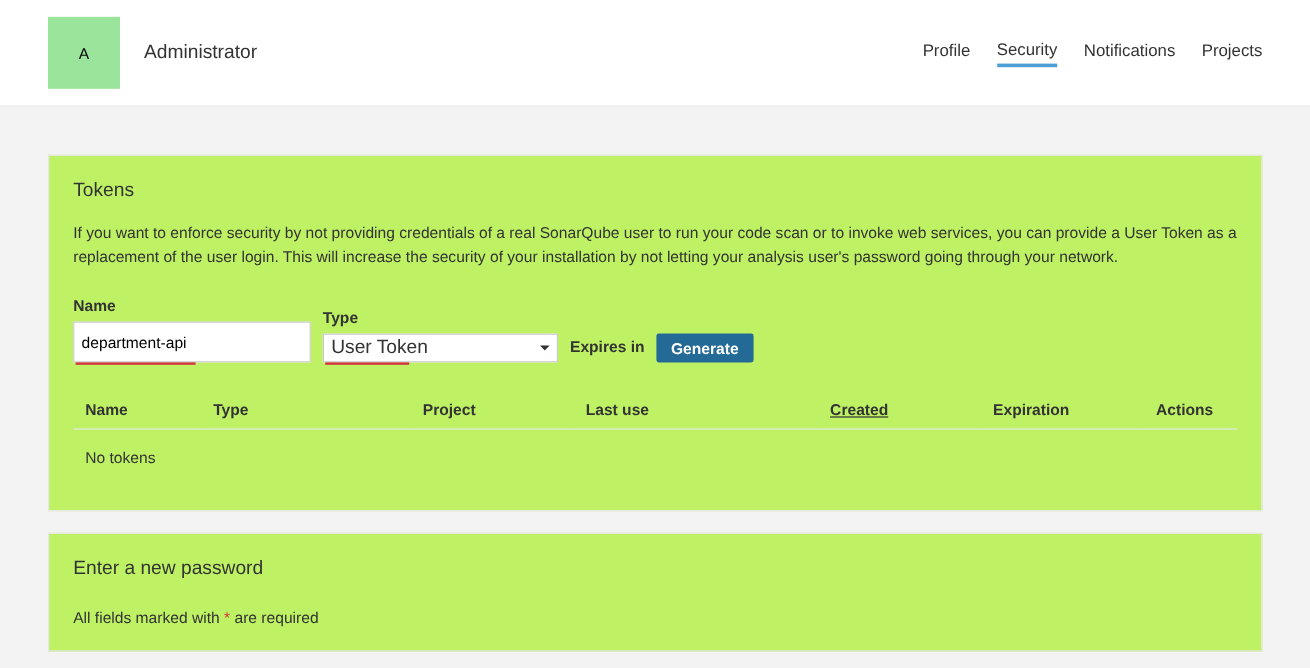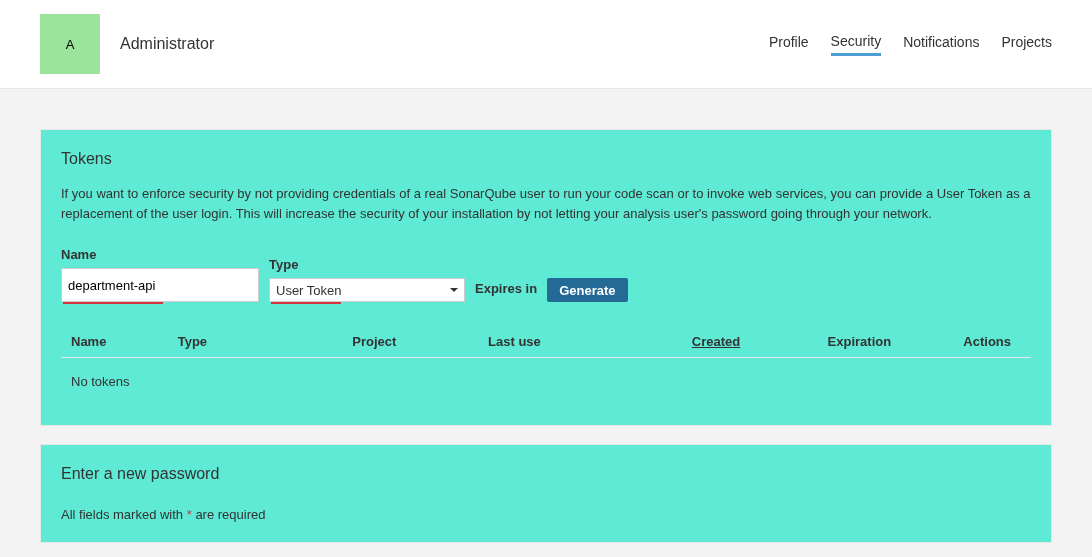--- a/index.html
+++ b/index.html
@@ -51,21 +51,21 @@
       cursor: pointer;
       padding-bottom: 4px;
     }
     .nav-item.active {
       border-bottom: 3px solid #4b9fd5;
     }
     .content {
       padding: 40px 40px 0 40px;
     }
     .card {
-      background: #5eead4;
+      background: #bef264;
       border: 1px solid #e6e6e6;
       padding: 20px;
       margin-bottom: 18px;
     }
     .card-title {
       font-size: 16px;
       font-weight: 400;
       margin-bottom: 16px;
       color: #333;
     }
@@ -102,21 +102,21 @@
       border: 1px solid #ccc;
       height: 24px;
       padding: 16px 6px;
       font-size: 13px;
       width: 198px;
     }
     .select-like {
       border: 1px solid #ccc;
       height: 24px;
       padding: 2px 18px 2px 6px;
-      font-size: 13px;
+      font-size: 16px;
       background: #fff;
       display: flex;
       align-items: center;
       position: relative;
       cursor: pointer;
     }
     .select-like.type-select { width: 196px; }
     .select-like.expires-select { width: 148px; }
     .caret {
       position: absolute;

